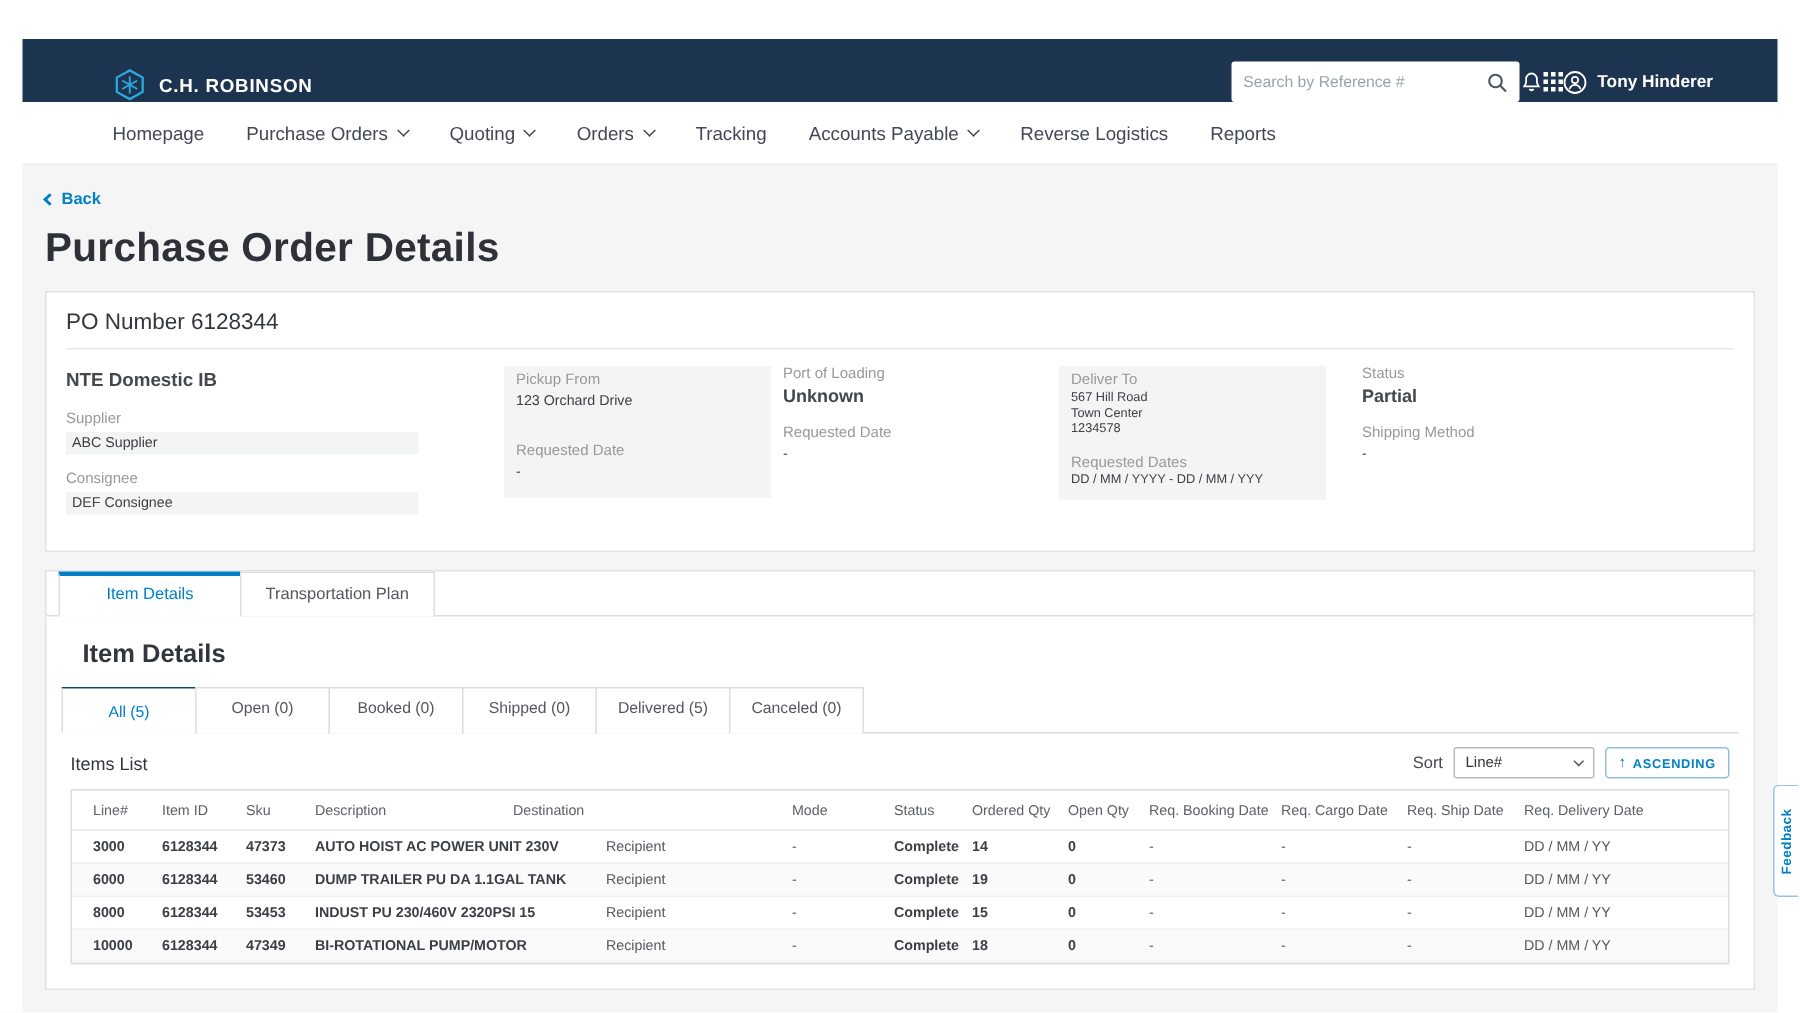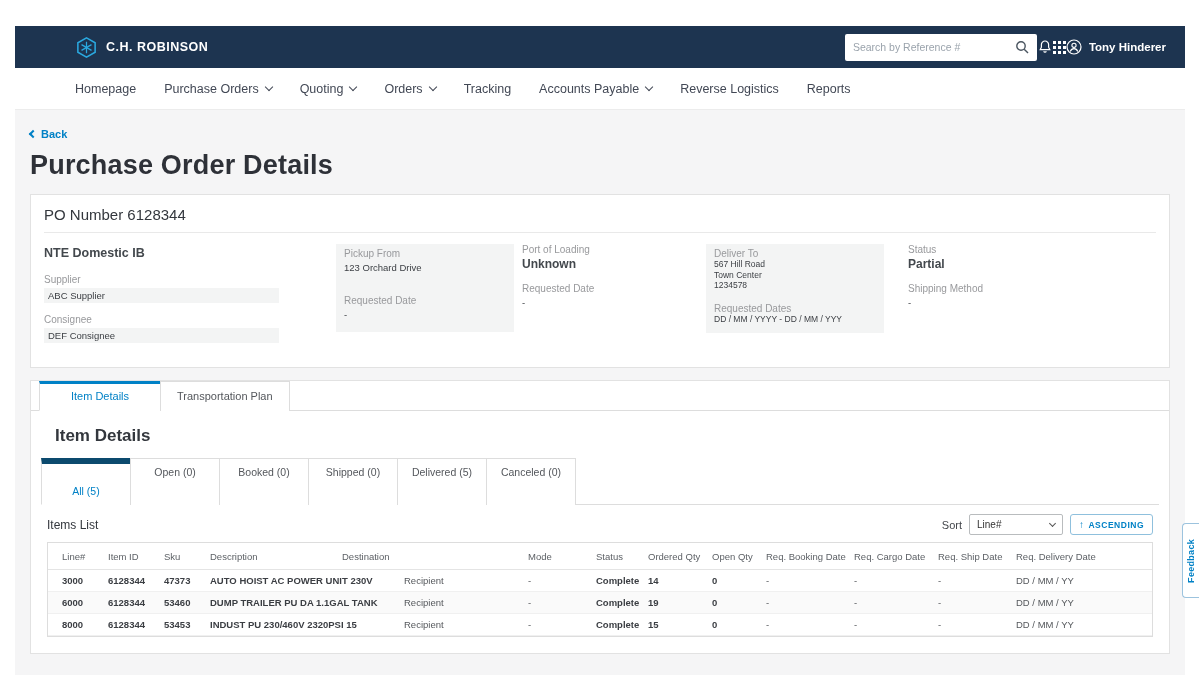--- a/index.html
+++ b/index.html
@@ -2,21 +2,21 @@
 <html><head>
 <meta charset="utf-8">
 <style>
   * { box-sizing: border-box; margin: 0; padding: 0; }
   html,body { width:1200px; height:675px; overflow:hidden; background:#fff;
     font-family:"Liberation Sans", sans-serif; }
   .app { margin:0 15px; }
 
   
   .topbar { margin-top:26px; height:42px; background:#1d3450; display:flex;
-    align-items:center; justify-content:space-between; padding:0 19px 0 60px; }
+    align-items:flex-end; justify-content:space-between; padding:0 43px 0 60px; }
   .brand { display:flex; align-items:center; gap:8px; cursor:pointer; }
   .brand-text { color:#fff; font-size:12.5px; font-weight:bold; letter-spacing:.5px; }
   .topbar-right { display:flex; align-items:center; gap:0; }
   .searchbox { background:#fff; border-radius:2px; height:27px; width:192px;
     display:flex; align-items:center; padding:0 8px; }
   .searchbox input { border:none; outline:none; flex:1; font-size:10.5px;
     font-family:"Liberation Sans",sans-serif; color:#333; }
   .searchbox input::placeholder { color:#9aa3ac; }
   .icon-btn { display:flex; align-items:center; cursor:pointer; }
   .grid9 { display:grid; grid-template-columns:repeat(3,3px); grid-gap:2px; }
@@ -70,21 +70,21 @@
   .tab + .tab { margin-left:-1px; }
   .tab.active { border-top:3px solid #0081c6; padding-top:6px; color:#0081c6;
     border-bottom:1px solid #fff; }
   .tabs-body { padding:12px 10px 16px; }
   h2 { font-size:17px; color:#33373d; margin:3px 0 12px 14px; font-weight:bold; }
   .subtabs { display:flex; border-bottom:1px solid #ddd; }
   .subtab { min-width:90px; text-align:center; font-size:10.5px; color:#54575c;
     padding:7px 10px; border:1px solid #ddd; border-bottom:none; margin-bottom:-1px;
     background:#fff; cursor:pointer; }
   .subtab + .subtab { margin-left:-1px; }
-  .subtab.active { border-top:6px solid #0c4a6e; padding-top:21px; color:#0081c6;
+  .subtab.active { border-top:1px solid #0c4a6e; padding-top:10px; color:#0081c6;
     border-bottom:1px solid #fff; }
 
   .items-header { display:flex; justify-content:space-between; align-items:center;
     margin:9px 6px 7px; }
   .items-title { font-size:12px; color:#33373d; }
   .sort-controls { display:flex; align-items:center; gap:7px; }
   .sort-label { font-size:11px; color:#44474c; }
   .select { width:94px; height:21px; border:1px solid #b9bcbe; border-radius:2px;
     background:#fff; display:flex; align-items:center; justify-content:space-between;
     padding:0 7px; font-size:10px; color:#333; cursor:pointer; }
@@ -367,20 +367,35 @@
                   <td class="c4">Recipient</td>
                   <td class="c5">-</td>
                   <td class="c6 b">Complete</td>
                   <td class="c7 b">15</td>
                   <td class="c8 b">0</td>
                   <td class="c9">-</td>
                   <td class="c10">-</td>
                   <td class="c11">-</td>
                   <td class="c12">DD / MM / YY</td>
                 </tr>
+                <tr>
+                  <td class="c0 b">10000</td>
+                  <td class="c1 b">6128344</td>
+                  <td class="c2 b">47349</td>
+                  <td class="c3 b">BI-ROTATIONAL PUMP/MOTOR</td>
+                  <td class="c4">Recipient</td>
+                  <td class="c5">-</td>
+                  <td class="c6 b">Complete</td>
+                  <td class="c7 b">18</td>
+                  <td class="c8 b">0</td>
+                  <td class="c9">-</td>
+                  <td class="c10">-</td>
+                  <td class="c11">-</td>
+                  <td class="c12">DD / MM / YY</td>
+                </tr>
               </tbody>
             </table>
         </div>
       </div>
     </section>
   </main>
 </div>
 
 <div class="feedback">
   <span>Feedback</span>

